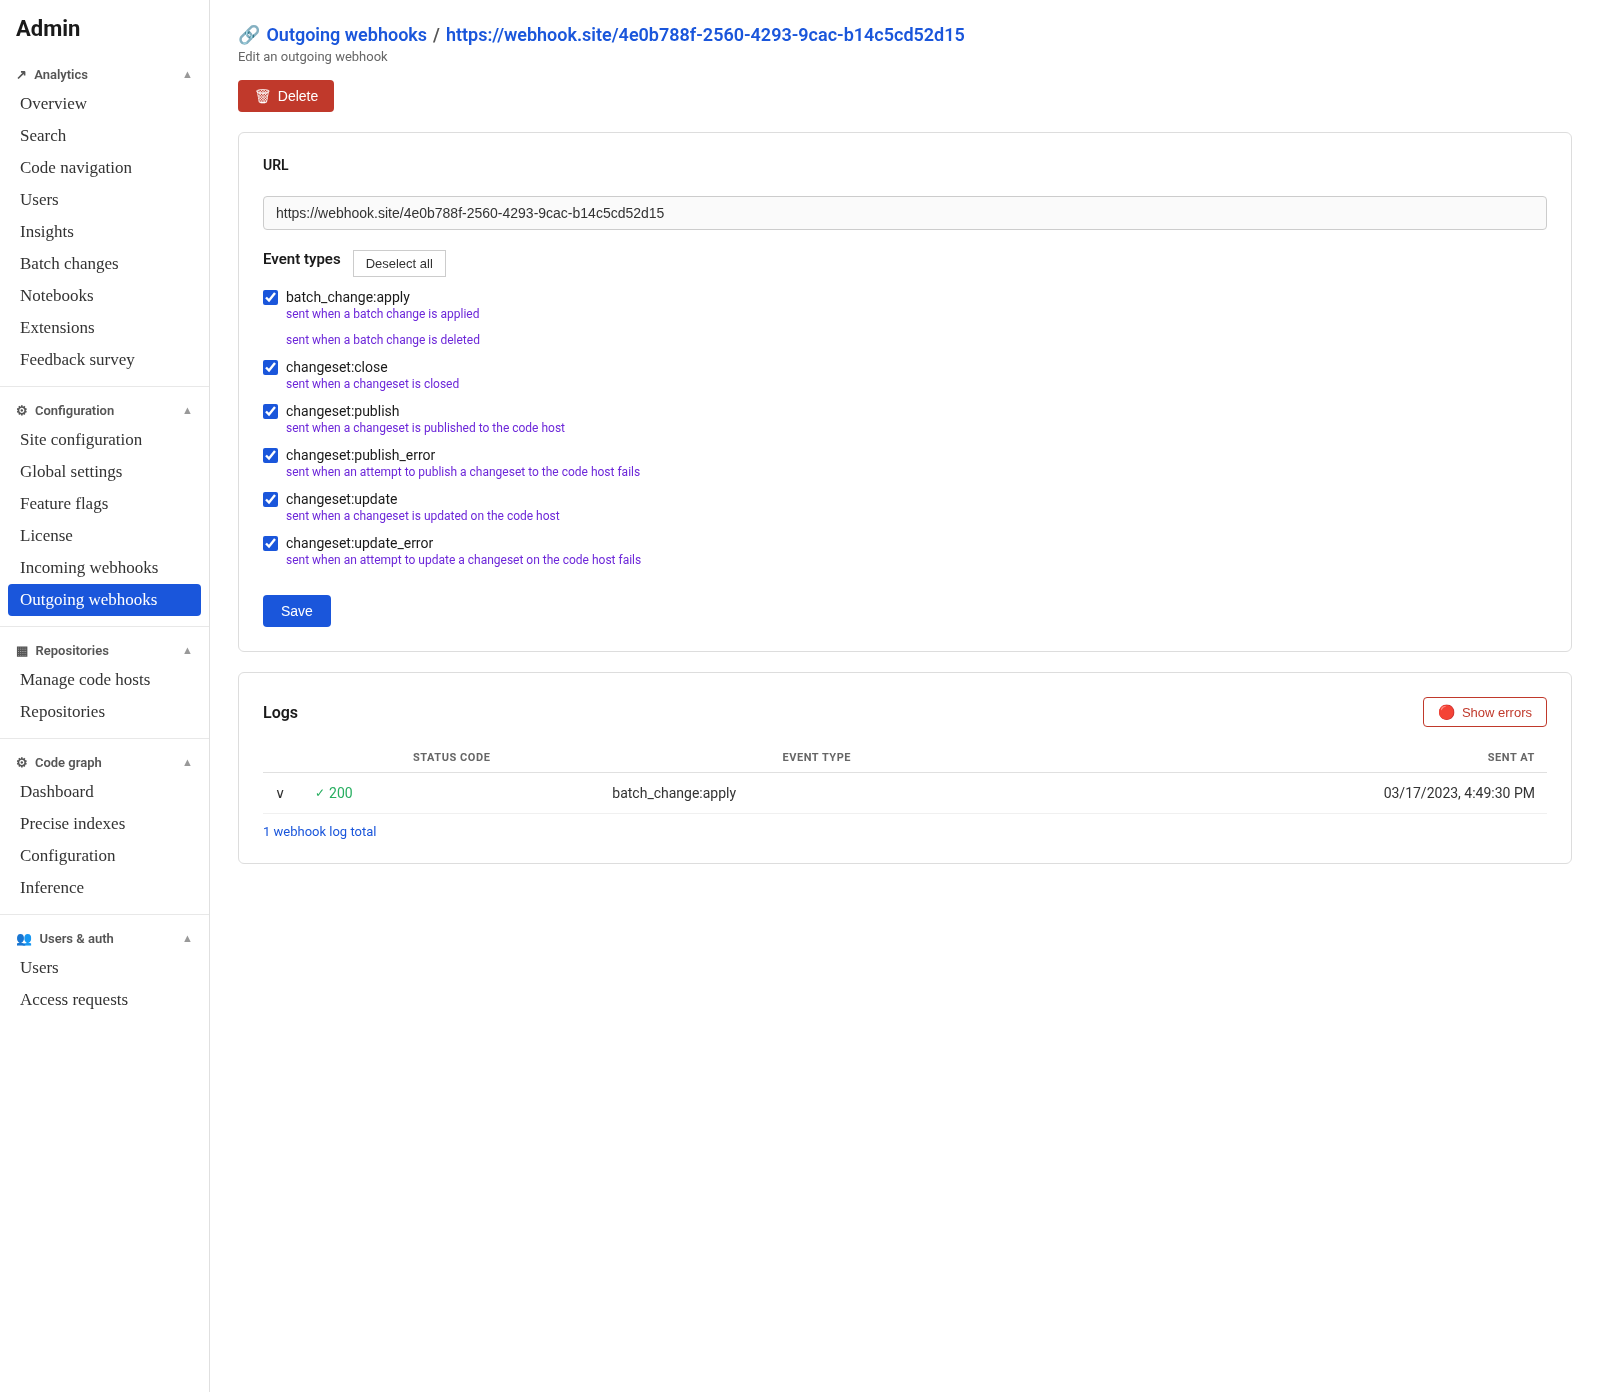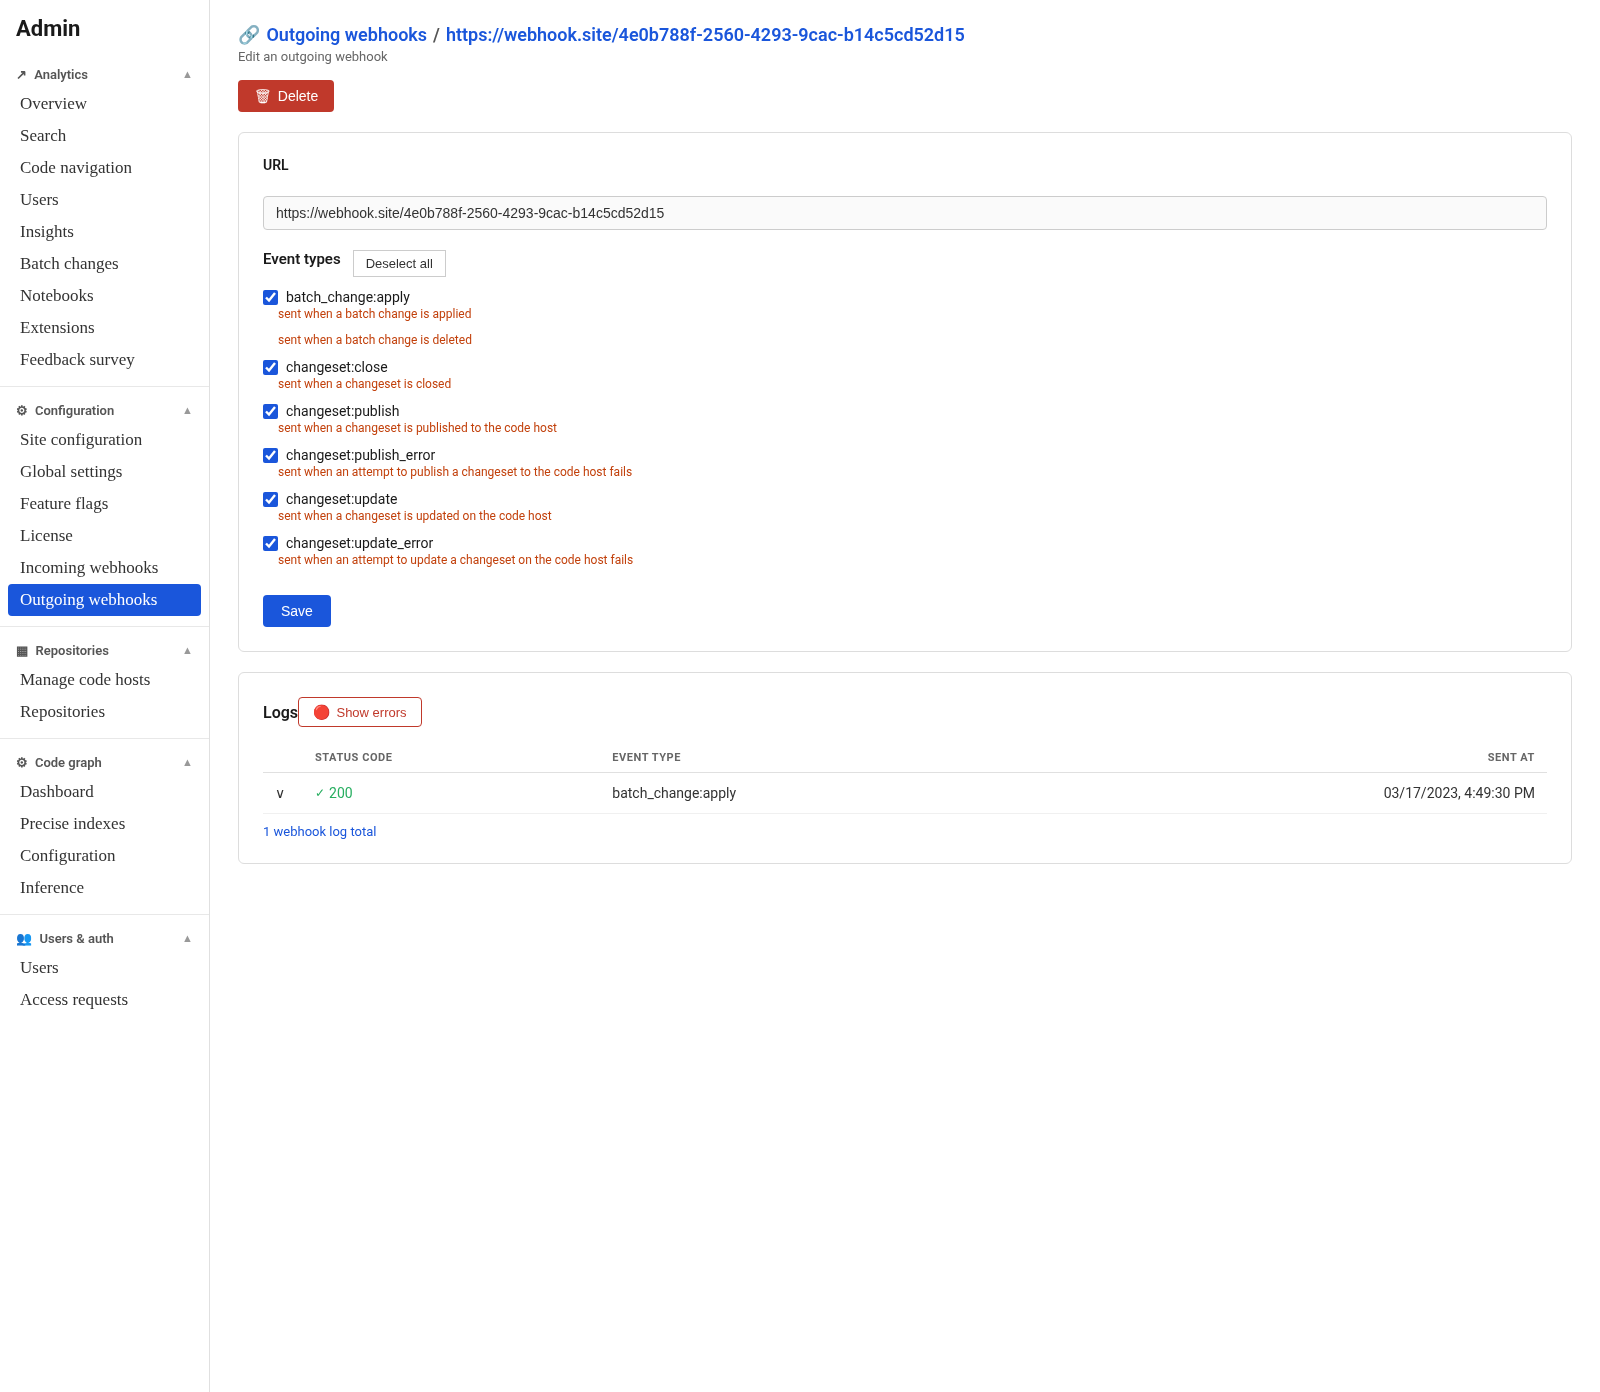--- a/index.html
+++ b/index.html
@@ -35,34 +35,34 @@
     .url-input { width: 100%; padding: 8px 12px; border: 1px solid #ccc; border-radius: 4px; font-size: 14px; color: #333; background: #fafafa; }
 
     
     .event-types-header { display: flex; gap: 12px; margin: 20px 0 12px 0; }
     .event-types-title { font-size: 15px; font-weight: 600; }
     .btn-deselect { background: #fff; border: 1px solid #ccc; padding: 5px 12px; border-radius: 0; cursor: pointer; font-size: 13px; color: #333; }
 
     .event-item { margin-bottom: 12px; display: flex; flex-direction: column; gap: 2px; }
     .event-item label { display: flex; align-items: center; gap: 8px; font-size: 14px; cursor: pointer; }
     .event-item input[type="checkbox"] { width: 15px; height: 15px; accent-color: #1a56db; cursor: pointer; }
-    .event-description { font-size: 12px; color: #c2410c; margin-left: 15px; }
+    .event-description { font-size: 12px; color: #6d28d9; margin-left: 23px; }
 
     
     .btn-save { background: #1a56db; color: #fff; border: none; padding: 8px 18px; border-radius: 4px; cursor: pointer; font-size: 14px; margin-top: 16px; }
 
     
-    .logs-header { display: flex; align-items: center; margin-bottom: 16px; }
+    .logs-header { display: flex; align-items: center; justify-content: space-between; margin-bottom: 16px; }
     .logs-title { font-size: 16px; font-weight: 600; }
     .btn-show-errors { background: #fff; border: 1px solid #c0392b; color: #c0392b; padding: 6px 14px; border-radius: 4px; cursor: pointer; font-size: 13px; display: inline-flex; align-items: center; gap: 6px; }
     .error-icon { color: #c0392b; font-size: 14px; }
 
     
     .log-table { width: 100%; border-collapse: collapse; }
-    .log-table th { text-align: left; font-size: 11px; font-weight: 700; color: #666; text-transform: uppercase; letter-spacing: 0.05em; padding: 8px 12px; border-bottom: 1px solid #e0e0e0; }
+    .log-table th { text-align: center; font-size: 11px; font-weight: 700; color: #666; text-transform: uppercase; letter-spacing: 0.05em; padding: 8px 12px; border-bottom: 1px solid #e0e0e0; }
     .log-table td { padding: 12px 12px; border-bottom: 1px solid #f0f0f0; font-size: 14px; color: #333; }
     .status-ok { color: #27ae60; display: flex; align-items: center; gap: 4px; }
     .status-check { color: #27ae60; font-size: 12px; }
     .log-total { font-size: 13px; color: #1a56db; margin-top: 10px; }
   </style>
 </head>
 <body>
 
 <div class="sidebar">
   <div class="sidebar-title">Admin</div>

